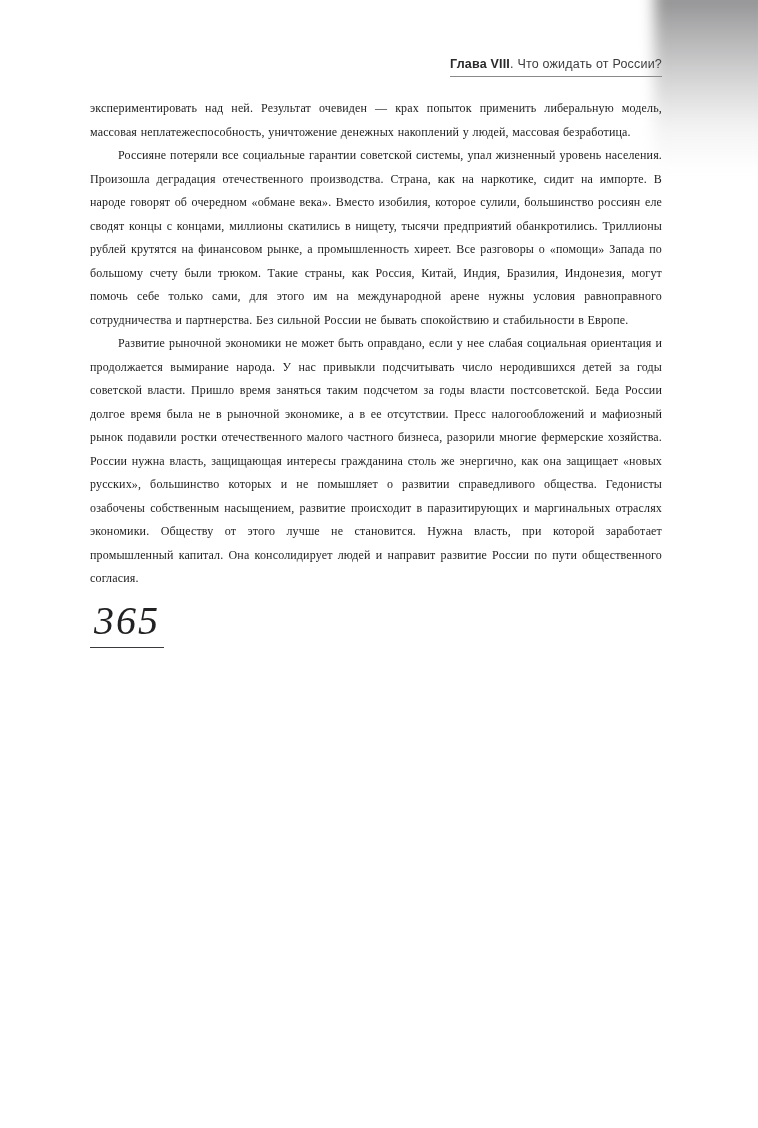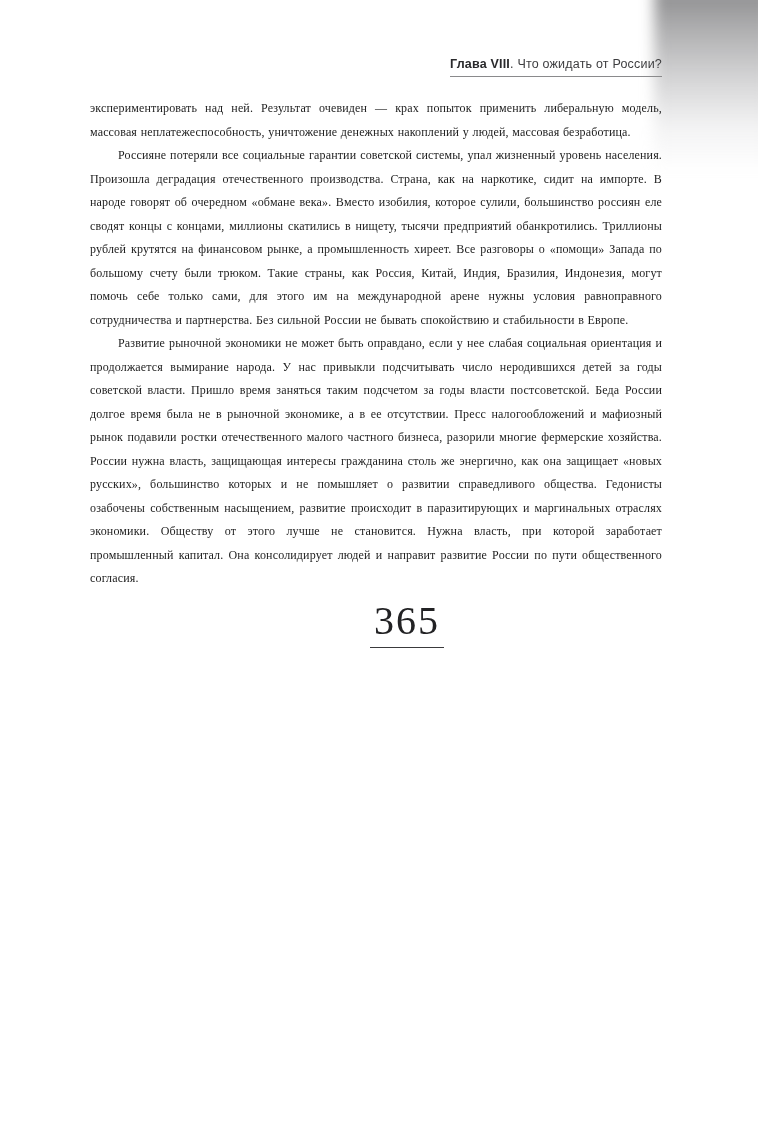--- a/index.html
+++ b/index.html
@@ -68,23 +68,24 @@
     word-spacing: 0.5px;
     hyphens: auto;
     -webkit-hyphens: auto;
   }
   .body-text p.no-indent {
     text-indent: 0;
   }
   .page-number-row {
     position: relative;
     z-index: 1;
-    text-align: center;
+    text-align: left;
     margin-top: 10px;
     margin-right: -62px;
+    font-style: italic;
   }
   .page-number {
     display: inline-block;
     font-family: "Liberation Serif", "DejaVu Serif", serif;
     font-size: 40px;
     line-height: 1;
     color: #222224;
     letter-spacing: 2px;
     padding: 0 4px 6px 4px;
     border-bottom: 1.5px solid #3a3a3c;

